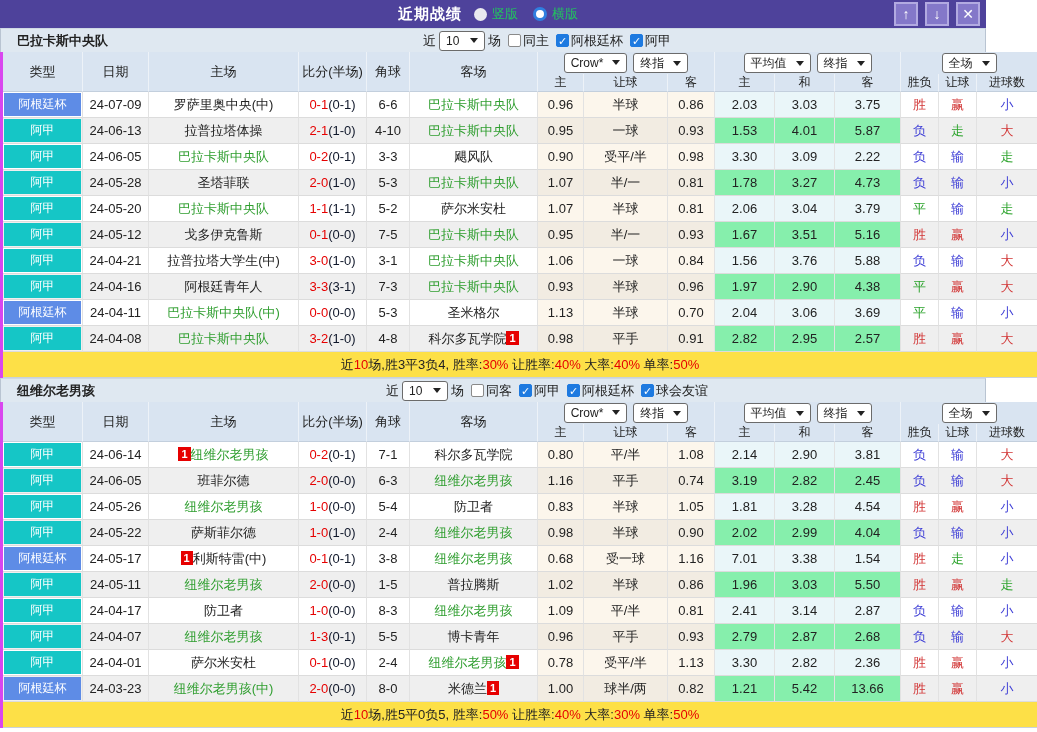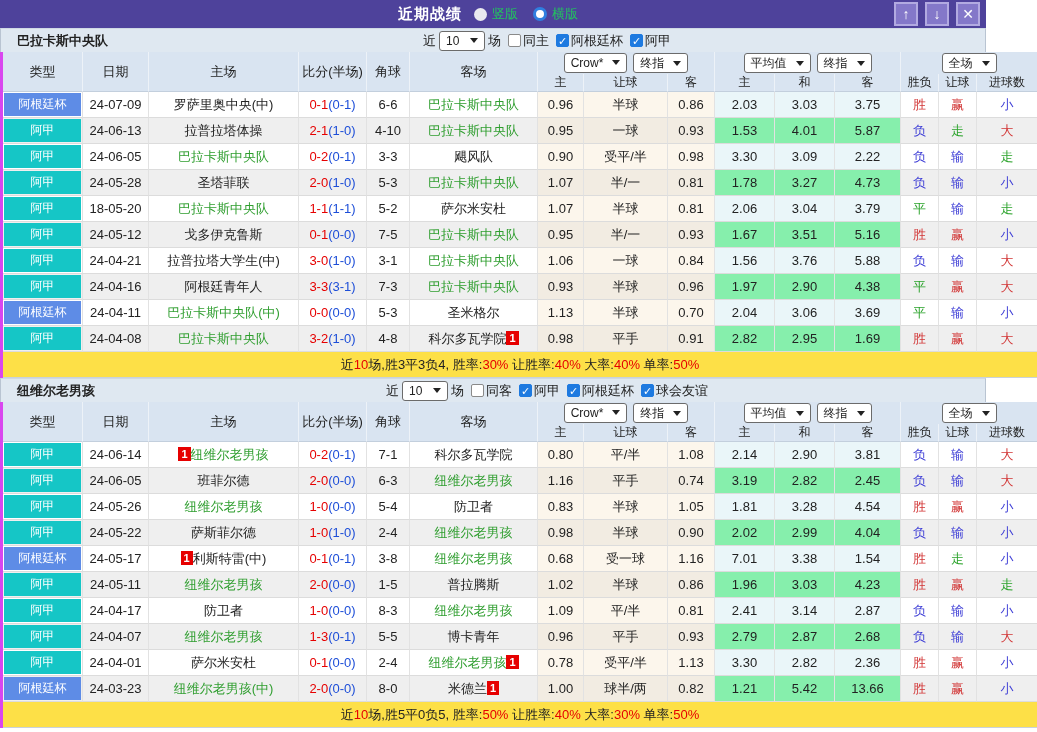--- a/index.html
+++ b/index.html
@@ -56,21 +56,21 @@
   .grid td.od2{background:#eaf6f9}
   tr.alt td.od1{background:#f2ece2}
   tr.alt td.od2{background:#86efac}
   td.c-type{padding:1px}
   .badge{height:100%;display:flex;align-items:center;justify-content:center;
     color:#fff;font-size:12px}
   .badge.cup{background:var(--cup-badge)}
   .badge.league{background:var(--league-badge)}
   .focal{color:var(--focal-green)}
   .score-main{color:var(--score-red)}
-  .score-half{color:#1d4ed8}
+  .score-half{color:#0f172a}
   .b1{display:inline-block;background:var(--score-red);color:#fff;font-size:11px;
     font-weight:bold;line-height:14px;padding:0 3px;vertical-align:1px}
   .res-red{color:var(--win-red)}
   .res-blue{color:var(--lose-blue)}
   .res-green{color:var(--draw-green)}
   td.summary{height:26px;font-size:13px;background:#fde047;
     border-bottom:1px solid #c9d2dc}
   .seg-k{color:#222}
   .seg-r{color:var(--note-red)}
 </style>
@@ -248,21 +248,21 @@
               <td class="od2">3.27</td>
               <td class="od2">4.73</td>
               <td><span class="res-blue">负</span></td>
               <td><span class="res-blue">输</span></td>
               <td><span class="res-blue">小</span></td>
             </tr>
             <tr>
               <td class="c-type">
                 <div class="badge league">阿甲</div>
               </td>
-              <td>18-05-20</td>
+              <td>24-05-20</td>
               <td><span class="focal">巴拉卡斯中央队</span></td>
               <td><span class="score-main">1-1</span><span class="score-half">(1-1)</span></td>
               <td>5-2</td>
               <td><span class="">萨尔米安杜</span></td>
               <td class="od1">1.07</td>
               <td class="od1">半球</td>
               <td class="od1">0.81</td>
               <td class="od2">2.06</td>
               <td class="od2">3.04</td>
               <td class="od2">3.79</td>
@@ -353,21 +353,21 @@
               <td>24-04-08</td>
               <td><span class="focal">巴拉卡斯中央队</span></td>
               <td><span class="score-main">3-2</span><span class="score-half">(1-0)</span></td>
               <td>4-8</td>
               <td><span class="">科尔多瓦学院</span><span class="b1">1</span></td>
               <td class="od1">0.98</td>
               <td class="od1">平手</td>
               <td class="od1">0.91</td>
               <td class="od2">2.82</td>
               <td class="od2">2.95</td>
-              <td class="od2">1.69</td>
+              <td class="od2">2.57</td>
               <td><span class="res-red">胜</span></td>
               <td><span class="res-red">赢</span></td>
               <td><span class="res-red">大</span></td>
             </tr>
             <tr>
               <td class="summary" colspan="15"><span class="seg-k">近</span><span class="seg-r">10</span><span class="seg-k">场,胜3平3负4, 胜率:</span><span class="seg-r">30%</span><span class="seg-k"> 让胜率:</span><span class="seg-r">40%</span><span class="seg-k"> 大率:</span><span class="seg-r">40%</span><span class="seg-k"> 单率:</span><span class="seg-r">50%</span></td>
             </tr>
           </tbody>
         </table>
       </div>
@@ -551,21 +551,21 @@
               <td>24-05-11</td>
               <td><span class="focal">纽维尔老男孩</span></td>
               <td><span class="score-main">2-0</span><span class="score-half">(0-0)</span></td>
               <td>1-5</td>
               <td><span class="">普拉腾斯</span></td>
               <td class="od1">1.02</td>
               <td class="od1">半球</td>
               <td class="od1">0.86</td>
               <td class="od2">1.96</td>
               <td class="od2">3.03</td>
-              <td class="od2">4.23</td>
+              <td class="od2">5.50</td>
               <td><span class="res-red">胜</span></td>
               <td><span class="res-red">赢</span></td>
               <td><span class="res-green">走</span></td>
             </tr>
             <tr>
               <td class="c-type">
                 <div class="badge league">阿甲</div>
               </td>
               <td>24-04-17</td>
               <td><span class="">防卫者</span></td>

